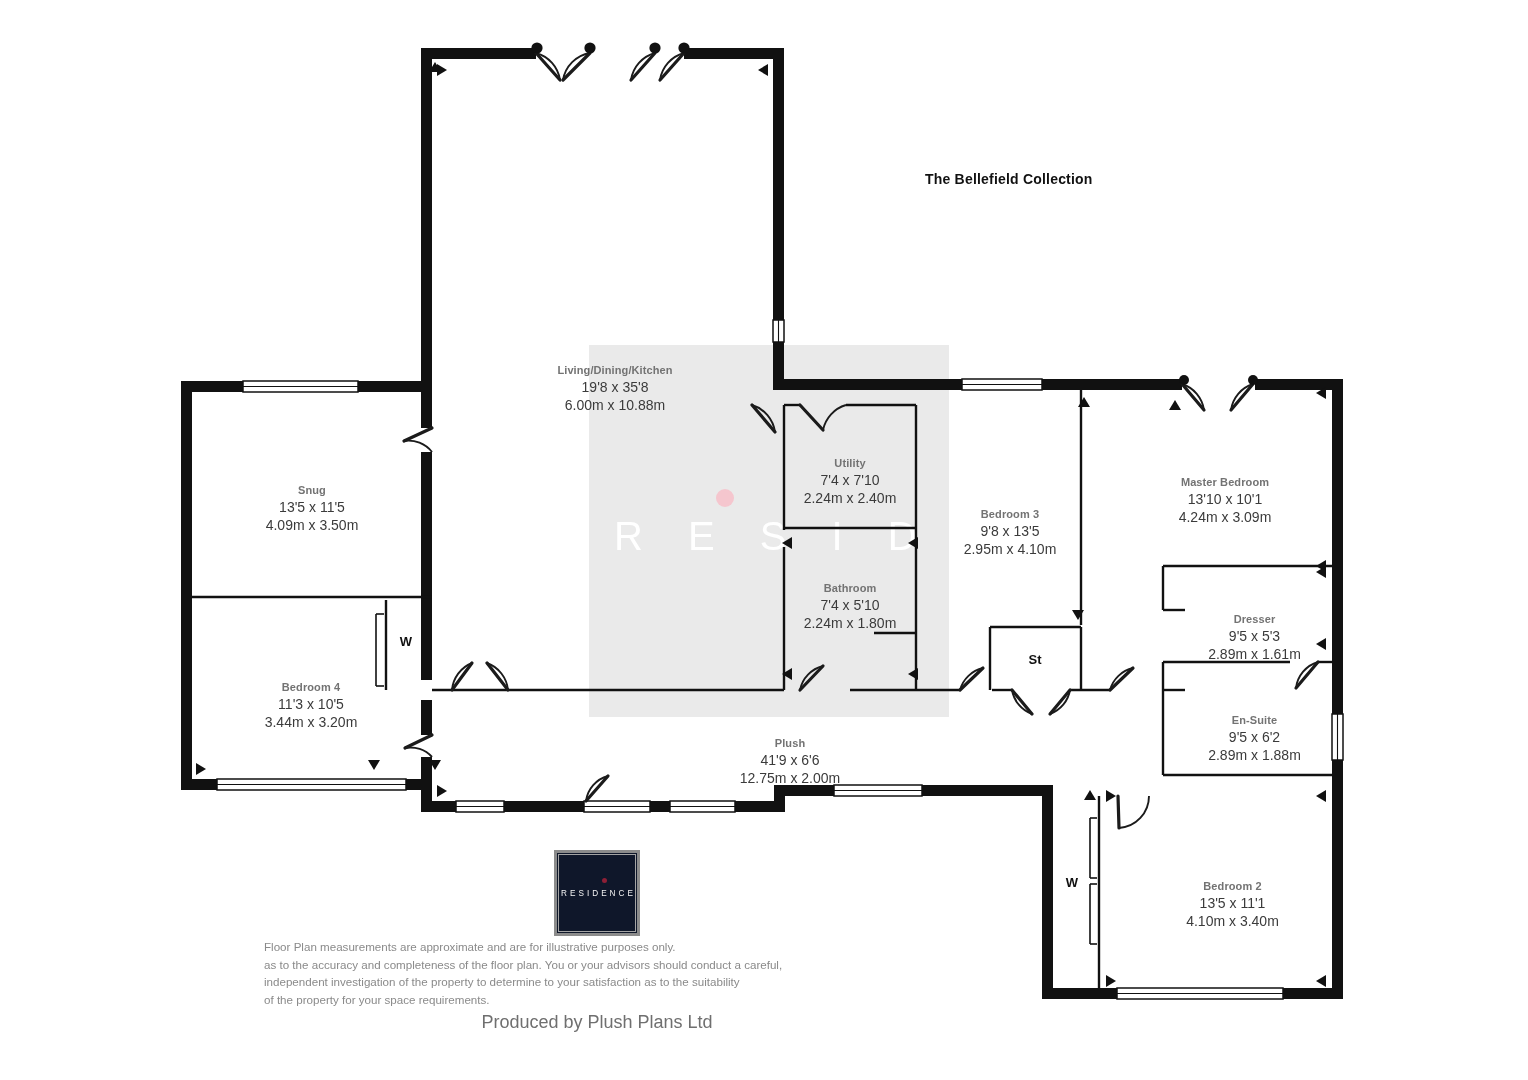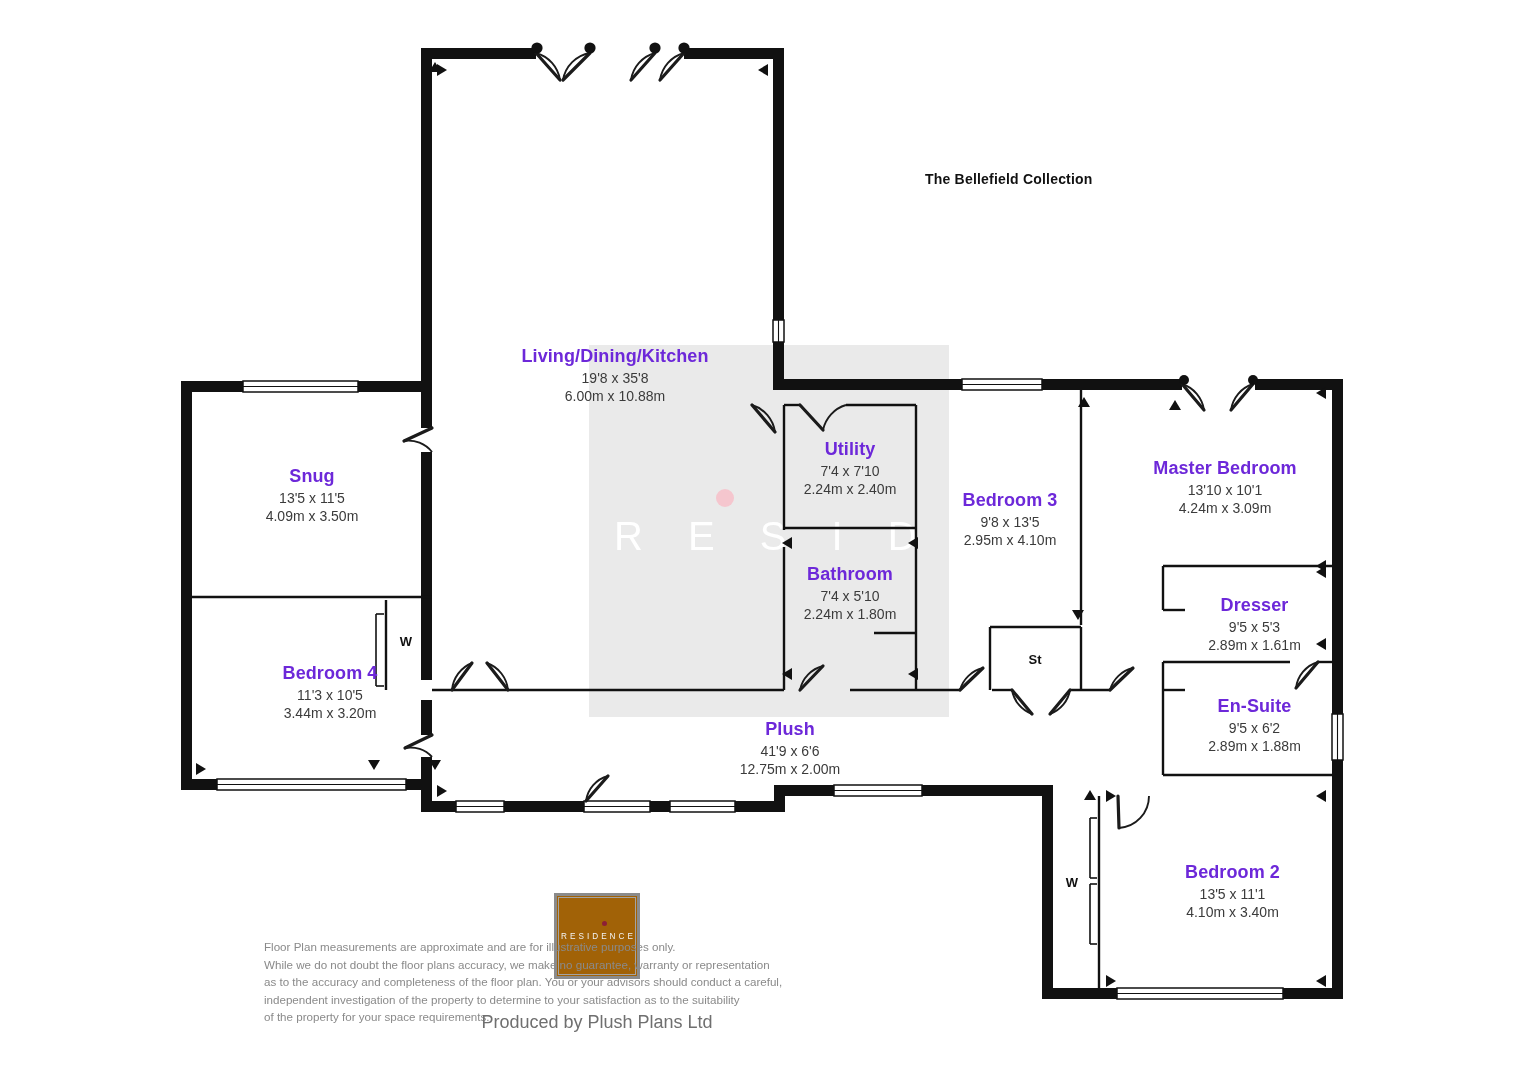--- a/index.html
+++ b/index.html
@@ -43,24 +43,25 @@
   .wm-dot { fill: #f5c6ce; }
 
   .room-label {
     position: absolute;
     text-align: center;
     line-height: 1.32;
     pointer-events: none;
   }
   .room-name {
     display: block;
-    font-size: 18px;
+    font-size: 11px;
     font-weight: bold;
-    color: #6d28d9;
+    color: #737373;
     letter-spacing: .1px;
+    margin-top: 18px;
   }
   .room-dim {
     display: block;
     font-size: 14px;
     font-weight: normal;
     color: #3b3b3b;
   }
   .tag-label {
     position: absolute;
     font-size: 13px;
@@ -74,24 +75,24 @@
     top: 171px;
     font-size: 14px;
     font-weight: bold;
     letter-spacing: .2px;
     color: #111111;
     white-space: nowrap;
   }
   #logo-box {
     position: absolute;
     left: 554px;
-    top: 893px;
+    top: 850px;
     width: 86px;
     height: 86px;
-    background: #a16207;
+    background: #0f172a;
     box-shadow: inset 0 0 0 3px #8b8b8b;
   }
   #logo-inner {
     position: absolute;
     inset: 4px;
     border: 1px solid #a3a3a3;
     display: flex;
     align-items: center;
     justify-content: center;
   }
@@ -359,21 +360,21 @@
     <span class="room-dim">19'8 x 35'8</span>
     <span class="room-dim">6.00m x 10.88m</span>
   </div>
 
   <div class="room-label" style="left:222px; top:465px; width:180px;">
     <span class="room-name">Snug</span>
     <span class="room-dim">13'5 x 11'5</span>
     <span class="room-dim">4.09m x 3.50m</span>
   </div>
 
-  <div class="room-label" style="left:240px; top:662px; width:180px;">
+  <div class="room-label" style="left:221px; top:662px; width:180px;">
     <span class="room-name">Bedroom 4</span>
     <span class="room-dim">11'3 x 10'5</span>
     <span class="room-dim">3.44m x 3.20m</span>
   </div>
 
   <div class="room-label" style="left:770px; top:438px; width:160px;">
     <span class="room-name">Utility</span>
     <span class="room-dim">7'4 x 7'10</span>
     <span class="room-dim">2.24m x 2.40m</span>
   </div>
@@ -426,20 +427,19 @@
 
   <div id="logo-box">
     <div id="logo-inner">
       <span id="logo-word">RESIDENCE</span>
     </div>
     <div id="logo-dot"></div>
   </div>
 
   <div id="disclaimer">
     <p>Floor Plan measurements are approximate and are for illustrative purposes only.</p>
-    <p>While we do not doubt the floor plans accuracy, we make no guarantee, warranty or representation</p>
     <p>as to the accuracy and completeness of the floor plan. You or your advisors should conduct a careful,</p>
     <p>independent investigation of the property to determine to your satisfaction as to the suitability</p>
     <p>of the property for your space requirements.</p>
   </div>
   <div id="producer">Produced by Plush Plans Ltd</div>
 
 </div>
 
 </body></html>

